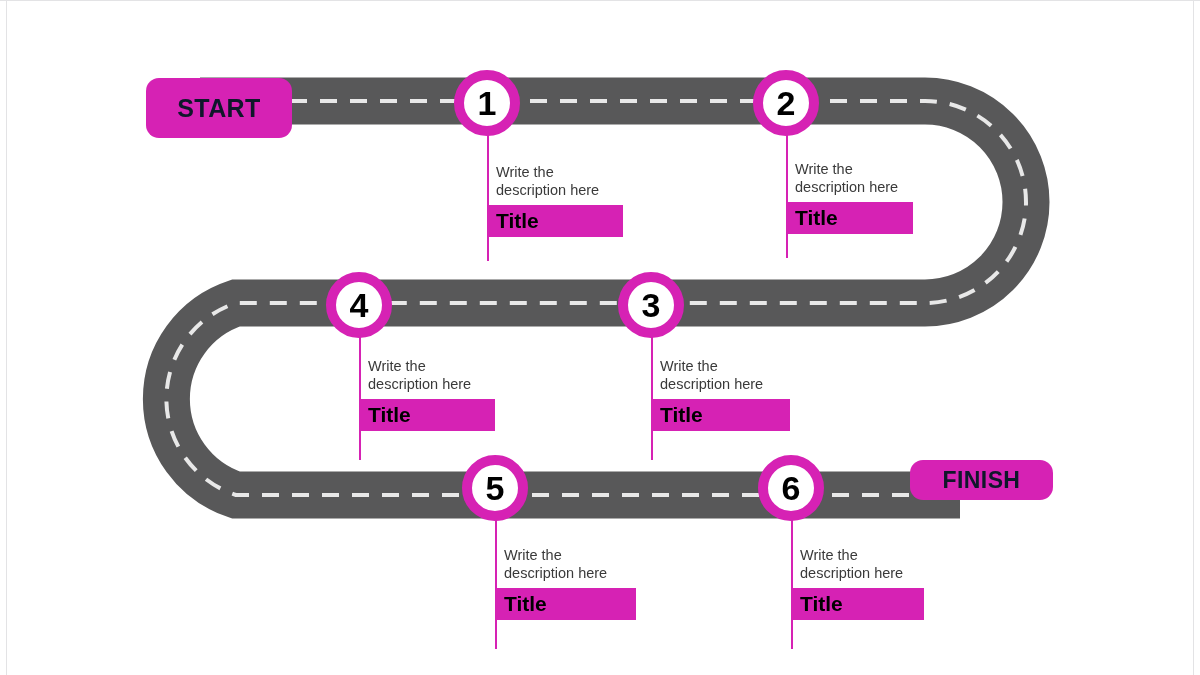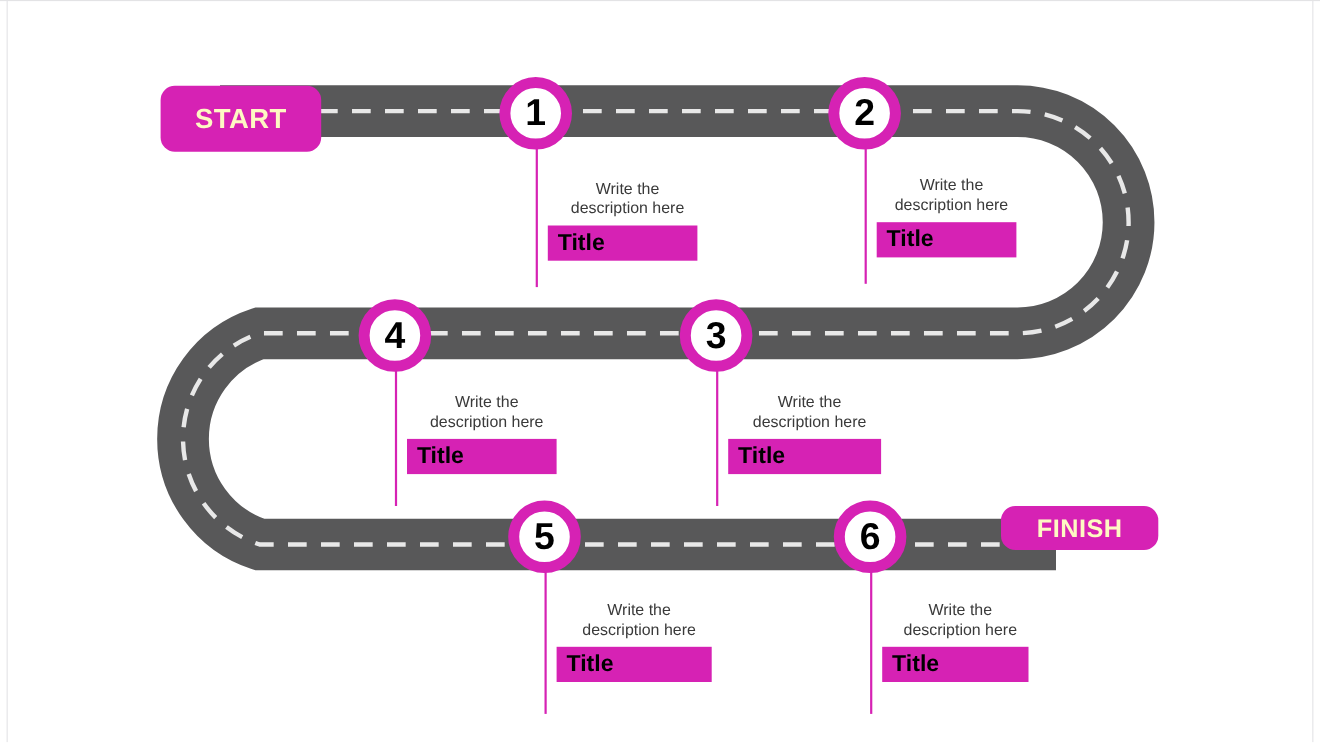--- a/index.html
+++ b/index.html
@@ -31,21 +31,21 @@
     width: 1200px; height: 675px;
   }
 
   
   .pill {
     position: absolute;
     display: flex;
     align-items: center;
     justify-content: center;
     border-radius: 13px;
-    color: #fef9c3;
+    color: #0f172a;
     font-weight: bold;
     letter-spacing: 0.4px;
   }
   #start-pill {
     left: 146px; top: 78px;
     width: 146px; height: 60px;
     font-size: 25px;
   }
   #finish-pill {
     left: 910px; top: 460px;
@@ -75,22 +75,21 @@
     display: flex;
     align-items: center;
     justify-content: center;
     font-size: 34px;
     font-weight: bold;
     color: #000000;
     line-height: 1;
   }
   .step-card {
     position: absolute;
-    left: 11px;
-    text-align: center;
+    left: 0;
   }
   .step-desc {
     font-size: 14.5px;
     line-height: 18px;
     color: #3a3a3a;
     white-space: pre-line;
     padding-left: 9px;
   }
   .step-title {
     margin-top: 6px;

